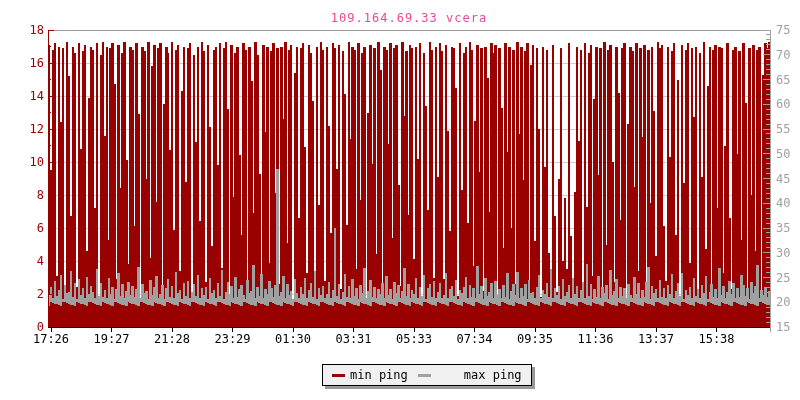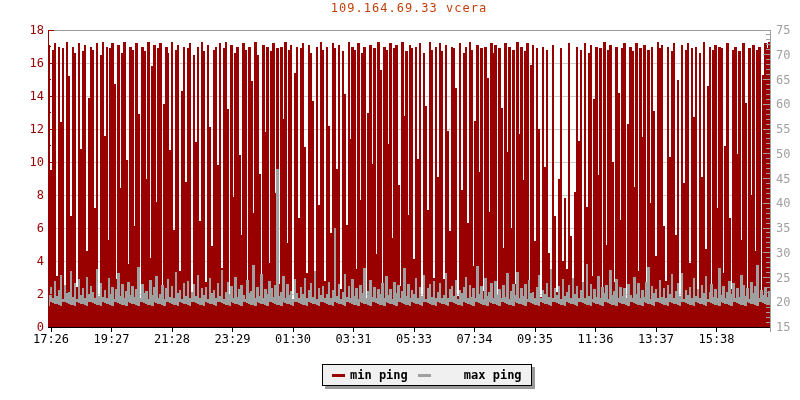--- a/index.html
+++ b/index.html
@@ -1,25 +1,25 @@
 <!DOCTYPE html>
 <html><head>
 <meta charset="utf-8">
 <style>
   html,body{margin:0;padding:0;background:#ffffff;}
   #app{position:relative;width:800px;height:400px;background:#ffffff;overflow:hidden;
        font-family:"DejaVu Sans Mono","Liberation Mono",monospace;}
-  #title{position:absolute;top:1px;left:48px;width:722px;text-align:center;
-         font-size:12px;color:#c2410c;letter-spacing:1px;}
+  #title{position:absolute;top:11px;left:48px;width:722px;text-align:center;
+         font-size:12px;color:#ec4899;letter-spacing:1px;}
   #chart{position:absolute;top:0;left:0;}
   #legend{position:absolute;top:364px;left:322px;display:flex;align-items:center;
           background:#f0f0f0;border:1px solid #000000;box-shadow:3px 3px 0 #999999;
           padding:3px 9px;font-size:12px;color:#000000;white-space:nowrap;}
   .dash{display:inline-block;width:13px;height:3px;margin-right:5px;}
-  .lbl{margin-right:10px;font-weight:bold;}
+  .lbl{margin-right:10px;}
   .lbl:last-child{margin-right:0;padding-left:28px;}
 </style>
 </head>
 <body>
 
 <div id="app">
   <div id="title">109.164.69.33 vcera</div>
   <svg id="chart" width="800" height="400">
       <line x1="48" y1="294" x2="770" y2="294" stroke="#cccccc" stroke-width="1" shape-rendering="crispEdges"></line>
       <line x1="48" y1="261" x2="770" y2="261" stroke="#cccccc" stroke-width="1" shape-rendering="crispEdges"></line>

